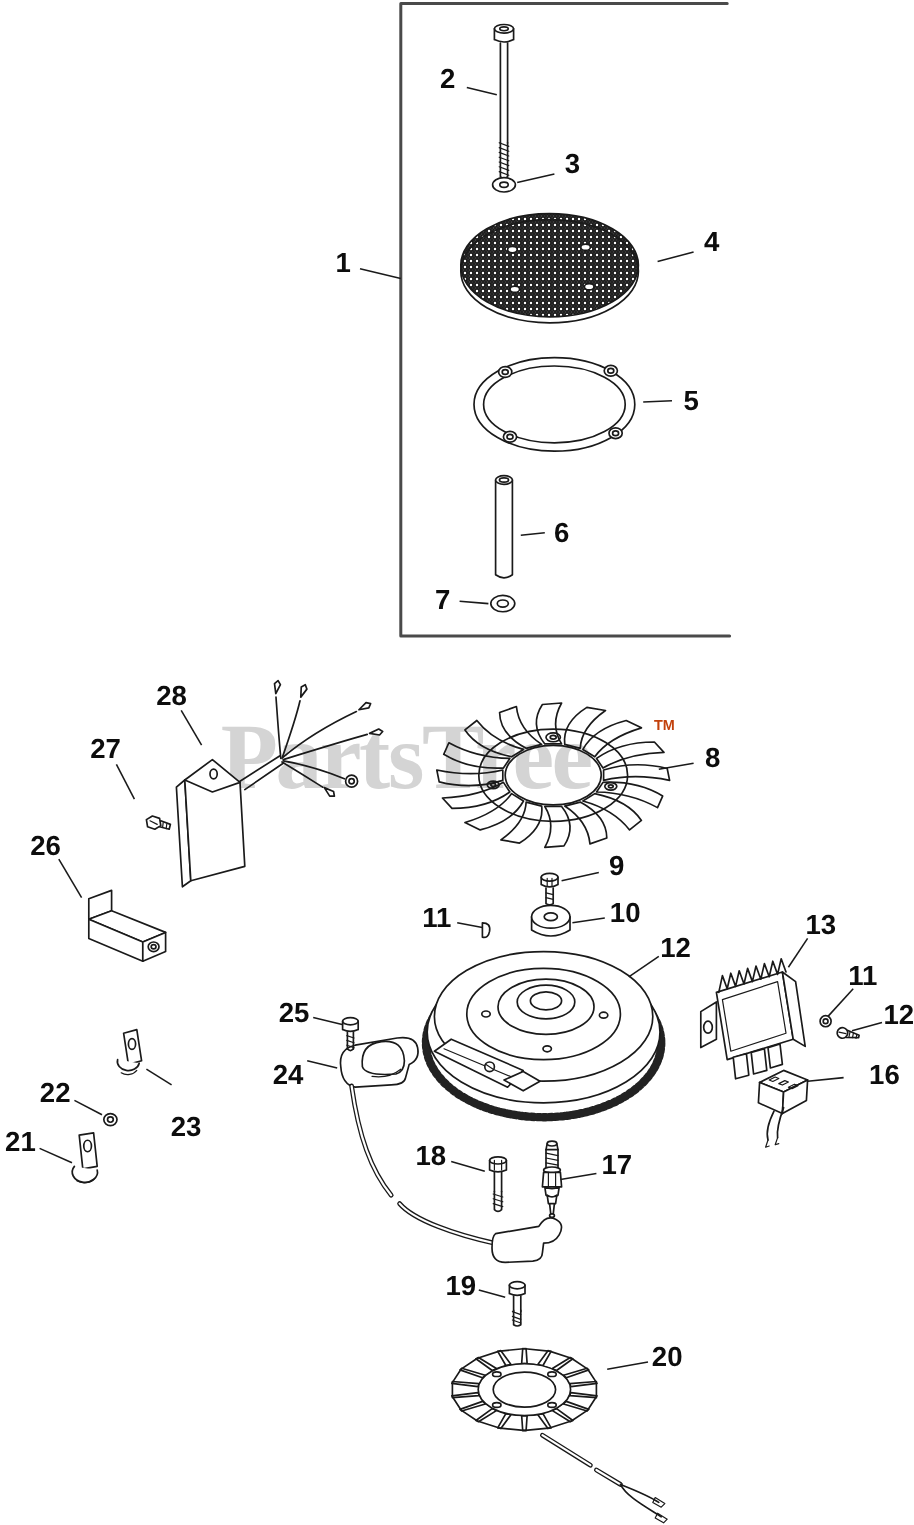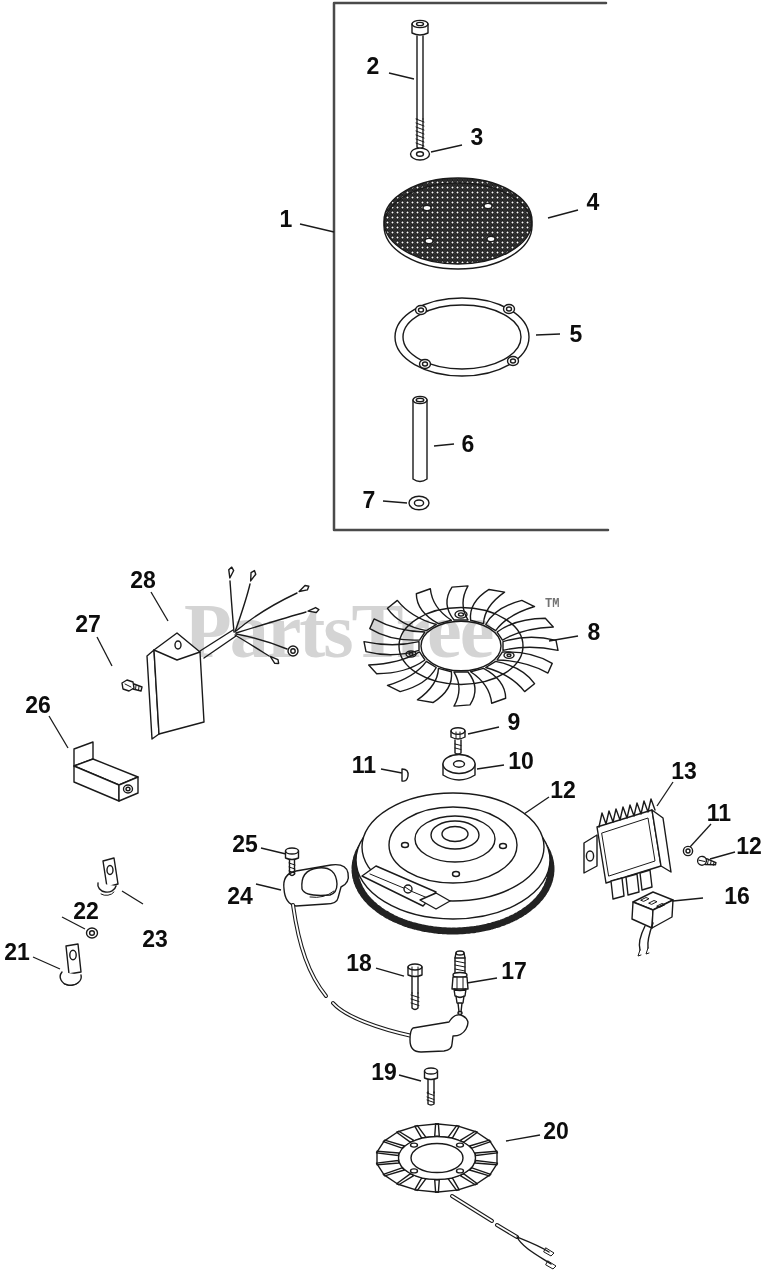--- a/index.html
+++ b/index.html
@@ -2,21 +2,21 @@
 <html><head>
 <meta charset="utf-8">
 <style>
   html,body{margin:0;padding:0;background:#fff;}
   .canvas{position:relative;width:762px;height:1271px;background:#ffffff;overflow:hidden;
           font-family:"Liberation Sans",sans-serif;}
   .watermark{position:absolute;left:184px;top:592px;z-index:1;
              font-family:"Liberation Serif",serif;font-weight:bold;font-size:78px;
              color:#d4d4d4;letter-spacing:-2px;line-height:1;white-space:nowrap;}
   .tm-mark{position:absolute;left:545px;top:597px;z-index:1;
-           font-family:Liberation Mono, monospace;font-weight:bold;font-size:12px;color:#737373;}
+           font-family:Liberation Sans, sans-serif;font-weight:bold;font-size:12px;color:#c2410c;}
   svg.art{position:absolute;left:0;top:0;z-index:2;}
   svg.leaders{position:absolute;left:0;top:0;z-index:3;}
   svg.leaders line{stroke:#1a1a1a;stroke-width:1.3;}
   .art path,.art ellipse,.art circle,.art polygon,.art polyline,.art line,.art rect{
       stroke:#1a1a1a;stroke-width:1.4;fill:none;stroke-linecap:round;stroke-linejoin:round;}
   .art .fw{fill:#ffffff;}
   .art .thin{stroke-width:1;}
   .art .teeth{stroke:#222;stroke-width:7;stroke-dasharray:2.6 2.4;}
   .art .boxline{stroke:#4a4a4a;stroke-width:2.5;}
   .art .tube{stroke:#1a1a1a;stroke-width:4;}
@@ -382,21 +382,21 @@
       <div class="plabel" style="left: 563px; top: 790px;">12</div>
       <div class="plabel" style="left: 684px; top: 771px;">13</div>
       <div class="plabel" style="left: 719px; top: 813px;">11</div>
       <div class="plabel" style="left: 749px; top: 846px;">12</div>
       <div class="plabel" style="left: 717px; top: 896px; margin-left: 20px;">16</div>
       <div class="plabel" style="left: 514px; top: 971px;">17</div>
       <div class="plabel" style="left: 359px; top: 963px;">18</div>
       <div class="plabel" style="left: 384px; top: 1072px;">19</div>
       <div class="plabel" style="left: 556px; top: 1131px;">20</div>
       <div class="plabel" style="left: 17px; top: 952px;">21</div>
-      <div class="plabel" style="left: 46px; top: 911px; margin-left: 40px;">22</div>
+      <div class="plabel" style="left: 46px; top: 911px;">22</div>
       <div class="plabel" style="left: 155px; top: 911px; margin-top: 28px;">23</div>
       <div class="plabel" style="left: 240px; top: 880px; margin-top: 16px;">24</div>
       <div class="plabel" style="left: 245px; top: 844px;">25</div>
       <div class="plabel" style="left: 38px; top: 705px;">26</div>
       <div class="plabel" style="left: 88px; top: 624px;">27</div>
       <div class="plabel" style="left: 143px; top: 580px;">28</div>
     </div>
 </div>
 
 </body></html>

